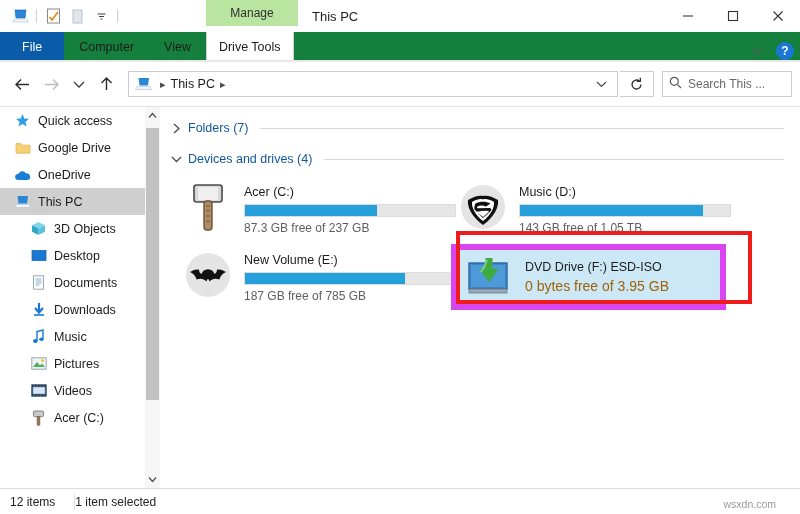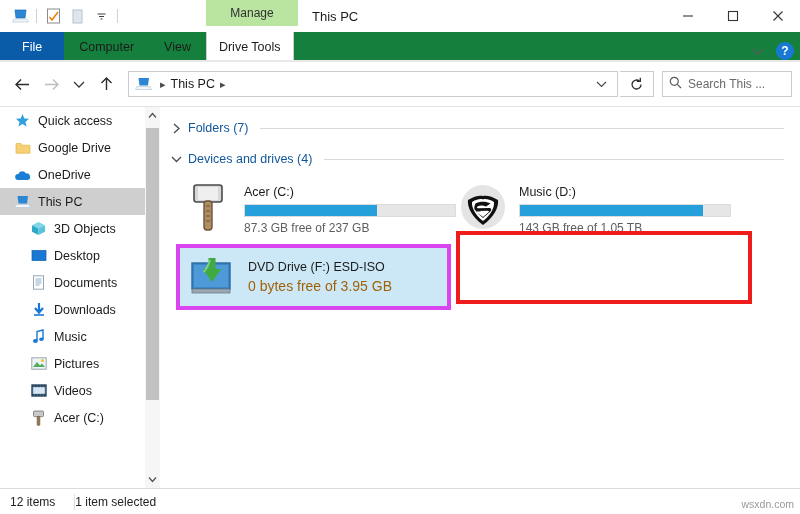--- a/index.html
+++ b/index.html
@@ -78,38 +78,38 @@
 
   
   .content { flex:1; background:#fff; position:relative; padding:10px 0 0 0; overflow:hidden; }
   .group-head { display:flex; align-items:center; gap:6px; padding-left:10px; height:22px; }
   .group-chev { width:12px; display:flex; align-items:center; justify-content:center; }
   .group-title { font-size:12.5px; color:#11579c; white-space:nowrap; }
   .group-rule { flex:1; height:1px; background:#d8d8d8; margin-right:16px; margin-left:6px; }
 
   .tiles { display:flex; flex-wrap:wrap; padding:6px 0 0 16px; }
   .tile { width:275px; height:66px; display:flex; align-items:flex-start; padding:5px 6px; gap:10px; margin-bottom:2px; }
-  .tile.selected { background:#cce8f7; border:4px solid #d946ef;justify-content:flex-end; }
+  .tile.selected { background:#cce8f7; border:6px solid #d946ef;justify-content:flex-end; }
   .tile-icon { width:52px; height:52px; flex:0 0 52px; display:flex; align-items:center; justify-content:center; }
   .tile-body { flex:1; padding-top:4px; min-width:0; }
   .tile-name { font-size:12.5px; color:#1b1b1b; white-space:nowrap; overflow:hidden; }
   .bar-outer { width:212px; height:13px; background:#e6e6e6; border:1px solid #dcdcdc; margin-top:5px; }
   .bar-fill { height:100%; background:#26a0da; }
   .tile-free { font-size:12px; color:#5e5e5e; margin-top:4px; white-space:nowrap; }
   .tile-sub { font-size:14px; color:#a16207; margin-top:4px; }
 
   
   .annot { position:absolute; border:4px solid #ef1c1c; pointer-events:none; }
 
   
   .statusbar { height:26px; flex:0 0 26px; border-top:1px solid #dcdcdc; background:#fff;
                display:flex; align-items:center; padding-left:10px; gap:20px; position:relative; }
   .status-text { font-size:12px; color:#222; }
   .status-sep { position:absolute; left:74px; top:5px; width:1px; height:16px; background:#e0e0e0; }
-  .watermark { position:absolute; right:6px; bottom:4px; font-size:10.5px; color:#9a9a9a; }
+  .watermark { position:absolute; right:24px; bottom:4px; font-size:10.5px; color:#9a9a9a; }
 </style>
 </head>
 <body>
 
 <div class="window">
 
   <div class="titlebar">
     <div class="qat">
       <div class="qat-btn">
         <svg width="17" height="15" viewBox="0 0 17 15">
@@ -444,20 +444,35 @@
           </div>
           <div class="tile-body">
             <div class="tile-name">Music (D:)</div>
             <div class="bar-outer">
               <div class="bar-fill" style="width: 87%;"></div>
             </div>
             <div class="tile-free">143 GB free of 1.05 TB</div>
           </div>
         </div>
 
+        <div class="tile">
+          <div class="tile-icon">
+            <svg width="48" height="48" viewBox="0 0 48 48">
+              <circle cx="24" cy="24" r="22" fill="#e4e4e4"></circle>
+              <path d="M6 21 C10 18.5 13 18 15 18.8 C15.2 21 16 22.4 17.6 23 C18.4 20 20.6 18.4 24 18.2 C27.4 18.4 29.6 20 30.4 23 C32 22.4 32.8 21 33 18.8 C35 18 38 18.5 42 21 C38.6 22.6 36.4 25 35.4 28.6 C31.6 26.8 28.2 27.6 25.6 30.4 C25 29 24.5 28.2 24 27.8 C23.5 28.2 23 29 22.4 30.4 C19.8 27.6 16.4 26.8 12.6 28.6 C11.6 25 9.4 22.6 6 21 Z" fill="#111"></path>
+            </svg>
+          </div>
+          <div class="tile-body">
+            <div class="tile-name">New Volume (E:)</div>
+            <div class="bar-outer">
+              <div class="bar-fill" style="width: 76%;"></div>
+            </div>
+            <div class="tile-free">187 GB free of 785 GB</div>
+          </div>
+        </div>
 
         <div class="tile selected" style="align-items:center;">
           <div class="tile-icon">
             <svg width="46" height="40" viewBox="0 0 46 40">
               <rect x="3" y="6" width="38" height="26" fill="#3c86c8" stroke="#2b6aa0" stroke-width="1.4"></rect>
               <rect x="5" y="8" width="34" height="22" fill="#4e9ad8"></rect>
               <rect x="3" y="32" width="38" height="4" fill="#9aa8b4" stroke="#6d7a86" stroke-width="0.8"></rect>
               <path d="M23 1 L23 17" stroke="#3faa3f" stroke-width="7" stroke-linecap="butt"></path>
               <path d="M13.5 12 L23 25 L32.5 12 Z" fill="#3faa3f"></path>
               <path d="M21 3 C19 9 17 13 14.5 15" fill="none" stroke="#7fd07f" stroke-width="2"></path>

